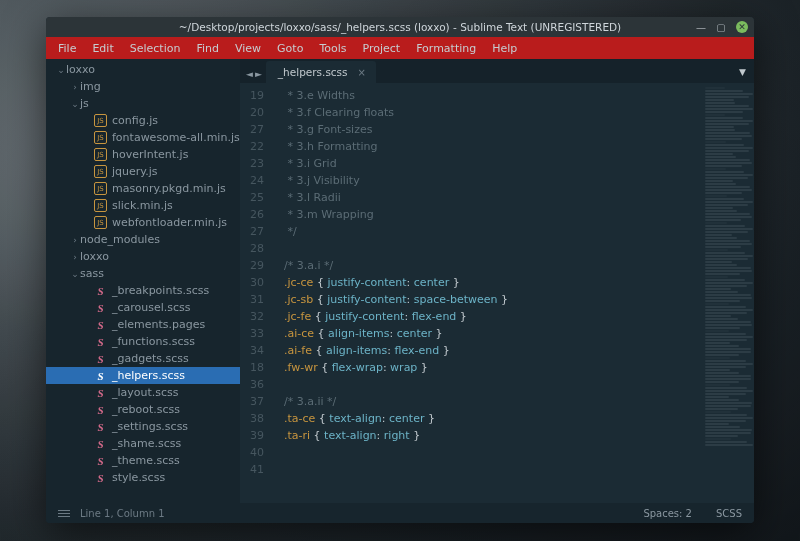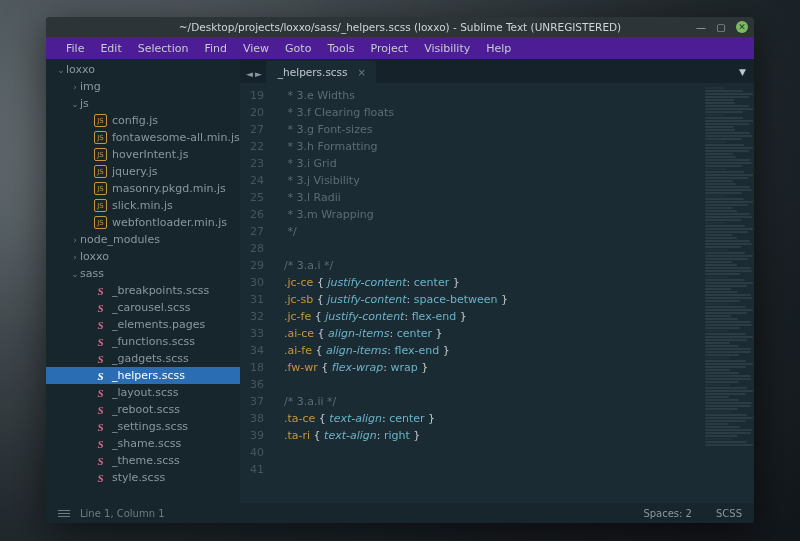--- a/index.html
+++ b/index.html
@@ -5,21 +5,21 @@
 * { margin:0; padding:0; box-sizing:border-box; font-family:"DejaVu Sans","Segoe UI",sans-serif; }
 body { width:800px; height:541px; overflow:hidden; background:#3a4248; position:relative; }
 .desktop-bg { position:absolute; inset:0; background:radial-gradient(ellipse at 20% 30%,#6b7479 0%,#3c4449 35%,#1f272c 70%,#0d1417 100%); filter:contrast(0.95); }
 .desktop-bg::before { content:""; position:absolute; inset:0; background:linear-gradient(135deg,rgba(120,130,135,.3) 0%,transparent 30%,rgba(10,15,20,.5) 80%); }
 .window { position:absolute; left:46px; top:17px; width:708px; height:506px; background:#1b2b34; border-radius:4px; box-shadow:0 10px 40px rgba(0,0,0,.6); display:flex; flex-direction:column; overflow:hidden; }
 .titlebar { height:20px; background:#2c3438; display:flex; align-items:center; color:#cfd6db; font-size:10.5px; position:relative; }
 .titlebar .title { position:absolute; left:50%; transform:translateX(-50%); white-space:nowrap; }
 .winctrl { position:absolute; right:6px; display:flex; gap:10px; align-items:center; }
 .winctrl span { width:10px; height:10px; display:inline-flex; align-items:center; justify-content:center; color:#a6adb2; font-size:10px; }
 .winctrl .close { width:12px; height:12px; border-radius:50%; background:#7bbb5e; color:#2c3438; font-size:9px; line-height:12px; }
-.menubar { height:22px; background:#4c1d95; display:flex; align-items:center; padding:0 12px; gap:0; color:#c6ccd0; font-size:11px; }
+.menubar { height:22px; background:#b91c1c; display:flex; align-items:center; padding:0 4px; gap:0; color:#c6ccd0; font-size:11px; }
 .menubar .mitem { padding:3px 8px; cursor:default; }
 .body { flex:1; display:flex; min-height:0; }
 .sidebar { width:194px; background:#17252d; color:#8a97a0; font-size:11px; display:flex; flex-direction:column; }
 .sb-header { background:#15222a; font-size:9.5px; letter-spacing:.5px; color:#6c7a84; padding:5px 10px; font-weight:bold; }
 .sb-tree { flex:1; overflow:hidden; padding:2px 0; }
 .trow { display:flex; align-items:center; height:17px; padding-left:10px; white-space:nowrap; cursor:default; }
 .trow .tw { display:inline-block; width:10px; text-align:center; color:#6c7a84; font-size:9px; }
 .trow .ind { display:inline-block; }
 .trow .fic { width:13px; height:13px; margin-right:5px; display:inline-flex; align-items:center; justify-content:center; font-size:9px; border-radius:2px; }
 .fic.js { border:1px solid #c7953f; color:#c7953f; font-size:7px; }
@@ -33,21 +33,21 @@
 .tab .x { color:#6c7a84; font-size:10px; }
 .tabbar .tri { position:absolute; right:8px; bottom:6px; color:#c0c8cd; font-size:9px; }
 .code-area { flex:1; display:flex; min-height:0; font-family:"DejaVu Sans Mono",Consolas,monospace; font-size:11px; line-height:17px; }
 .gutter { width:44px; text-align:center; color:#46565f; padding:4px 10px 4px 0; user-select:none; }
 .gutter div { height:17px; }
 .code { flex:1; padding:4px 0; color:#c0c8cd; overflow:hidden; }
 .code .ln { height:17px; white-space:pre; }
 .c-cm { color:#5b6c75; }
 .c-sel { color:#c7953f; }
 .c-pn { color:#c0c8cd; }
-.c-prop { color:#6cb3c7; font-style:italic; }
+.c-prop { color:#6cb3c7; }
 .c-val { color:#6cb3c7; }
 .minimap { width:52px; background:#1b2b34; padding:4px 3px; }
 .minimap .mline { height:2px; margin-bottom:1px; background:#3a4a54; border-radius:1px; }
 .statusbar { height:20px; background:#17252d; color:#6c7a84; font-size:10px; display:flex; align-items:center; padding:0 12px; justify-content:space-between; }
 .statusbar .sright { display:flex; gap:24px; color:#8a97a0; }
 .hamb { width:12px; display:inline-flex; flex-direction:column; gap:2px; margin-right:10px; }
 .hamb i { height:1px; background:#6c7a84; display:block; }
 </style>
 </head>
 <body>
@@ -67,21 +67,21 @@
 
   <div class="menubar" id="menubar">
       <span class="mitem">File</span>
       <span class="mitem">Edit</span>
       <span class="mitem">Selection</span>
       <span class="mitem">Find</span>
       <span class="mitem">View</span>
       <span class="mitem">Goto</span>
       <span class="mitem">Tools</span>
       <span class="mitem">Project</span>
-      <span class="mitem">Visibility</span>
+      <span class="mitem">Formatting</span>
       <span class="mitem">Help</span>
     </div>
 
   <div class="body">
     <div class="sidebar">
       <div class="sb-tree" id="tree">
           <div class="trow">
             <span class="ind" style="width: 0px;"></span>
             <span class="tw">⌄</span>
             <span>loxxo</span>

